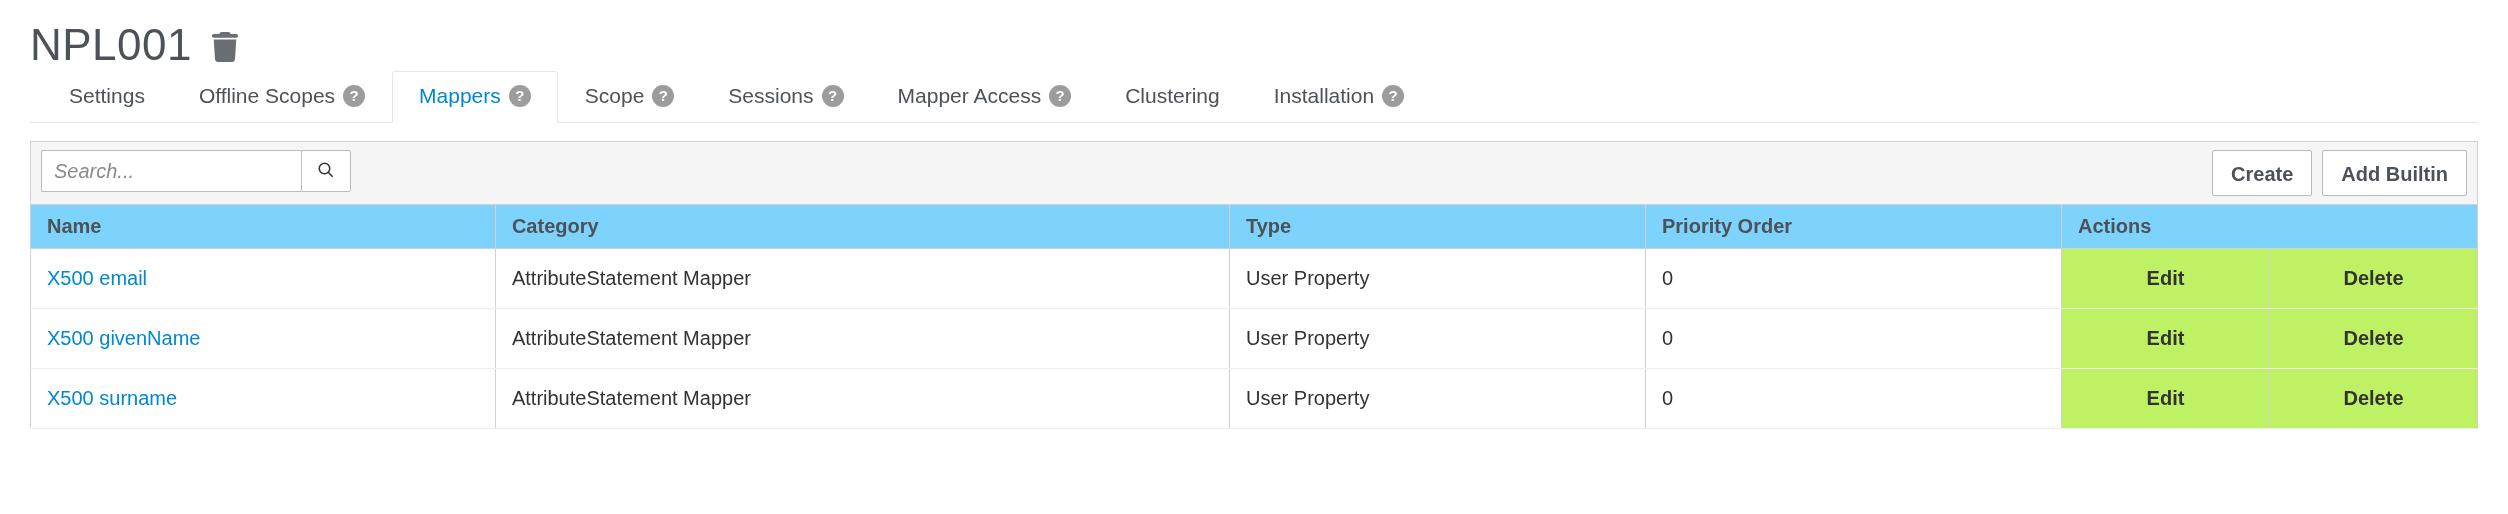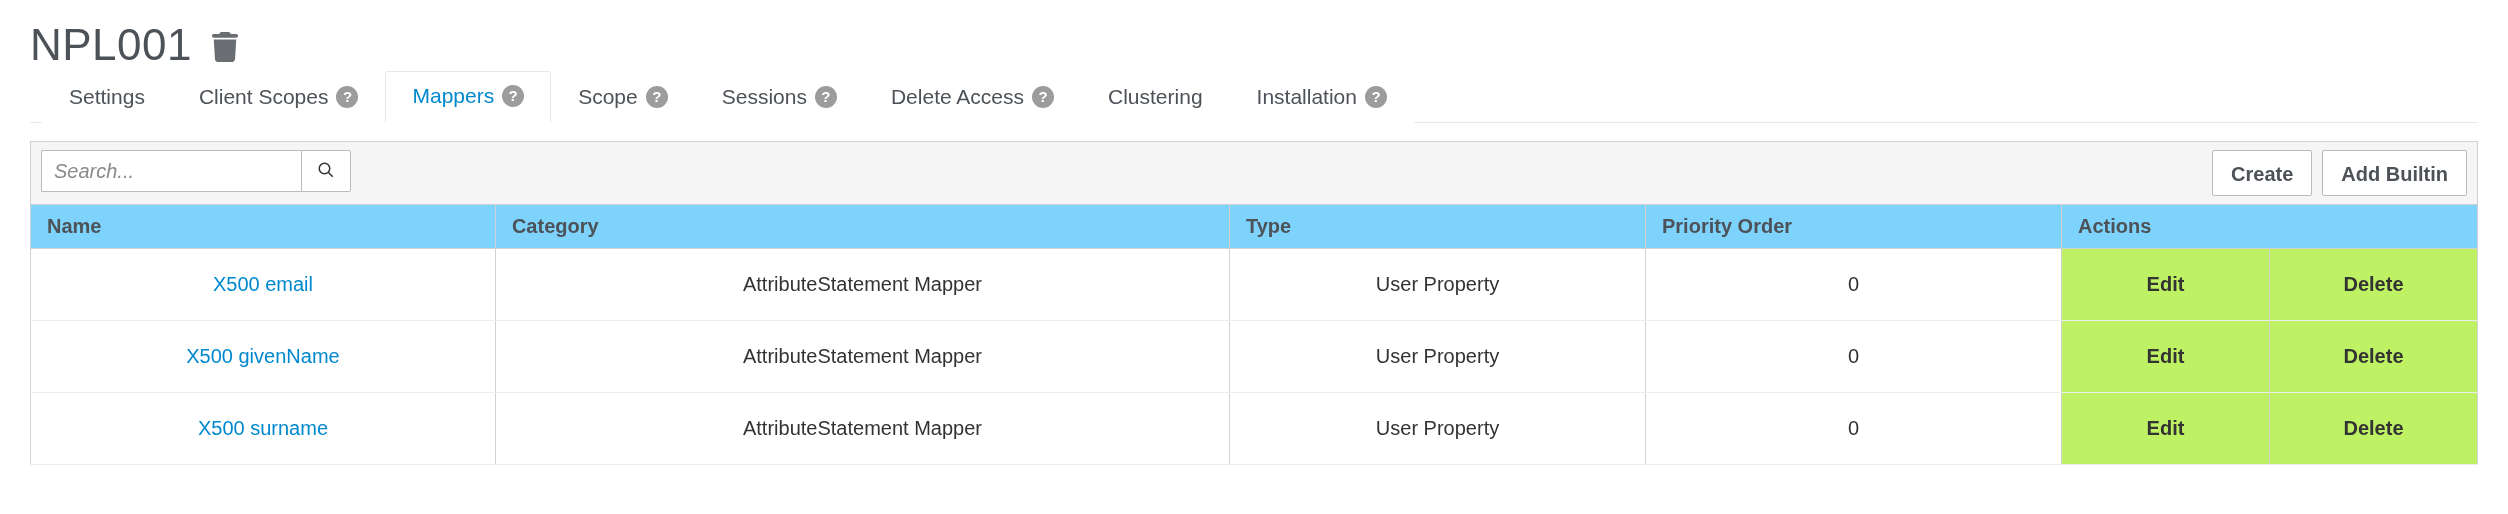--- a/index.html
+++ b/index.html
@@ -23,21 +23,21 @@
     font-weight: 400;
     color: #4d5258;
     letter-spacing: 0.5px;
   }
   .trash-icon svg { width: 30px; height: 30px; fill: #6a6e73; }
   .trash-icon { cursor: pointer; display: inline-flex; align-items: center; position: relative; top: 2px; }
 
   
   .tabs {
     display: flex;
-    align-items: center;
+    align-items: flex-start;
     border-bottom: 1px solid #e7e7e7;
     gap: 0;
     padding-left: 12px;
     margin-bottom: 18px;
   }
   .tab {
     padding: 12px 26px 14px 26px;
     color: #4d5258;
     font-size: 21px;
     cursor: pointer;
@@ -134,24 +134,23 @@
     color: #4d5258;
     background: #7dd3fc;
     border: 1px solid #d1d1d1;
     padding: 10px 16px;
     font-size: 20px;
   }
   table.data td {
     border: 1px solid #ededed;
     border-right: 1px solid #d1d1d1;
     border-left: 1px solid #d1d1d1;
-    padding: 24px 16px;
+    padding: 18px 16px;
     font-size: 20px;
     color: #333;
-    text-align: center;
   }
   table.data td:first-child a.link { color: #0088ce; text-decoration: none; }
   .action-cell { text-align: center; background: #bef264; color: #4d5258; cursor: pointer; font-weight: bold; }
 
   
   col.c-name { width: 19%; }
   col.c-cat  { width: 30%; }
   col.c-type { width: 17%; }
   col.c-pri  { width: 17%; }
   col.c-act1 { width: 8.5%; }
@@ -169,37 +168,37 @@
           <path d="M135 17c6-10 17-17 29-17h120c12 0 23 7 29 17l9 15h94c18 0 32 14 32 32s-14 32-32 32H32C14 96 0 82 0 64s14-32 32-32h94l9-15zM32 128h384l-21 339c-2 25-23 45-48 45H101c-25 0-46-20-48-45L32 128z"></path>
         </svg>
     </span>
   </div>
 
   <div class="tabs" id="tabs">
       <div class="tab">
         <span>Settings</span>
       </div>
       <div class="tab">
-        <span>Client Scopes</span>
+        <span>Offline Scopes</span>
         <span class="help-icon">?</span>
       </div>
       <div class="tab active">
         <span>Mappers</span>
         <span class="help-icon">?</span>
       </div>
       <div class="tab">
         <span>Scope</span>
         <span class="help-icon">?</span>
       </div>
       <div class="tab">
         <span>Sessions</span>
         <span class="help-icon">?</span>
       </div>
       <div class="tab">
-        <span>Delete Access</span>
+        <span>Mapper Access</span>
         <span class="help-icon">?</span>
       </div>
       <div class="tab">
         <span>Clustering</span>
       </div>
       <div class="tab">
         <span>Installation</span>
         <span class="help-icon">?</span>
       </div>
     </div>

